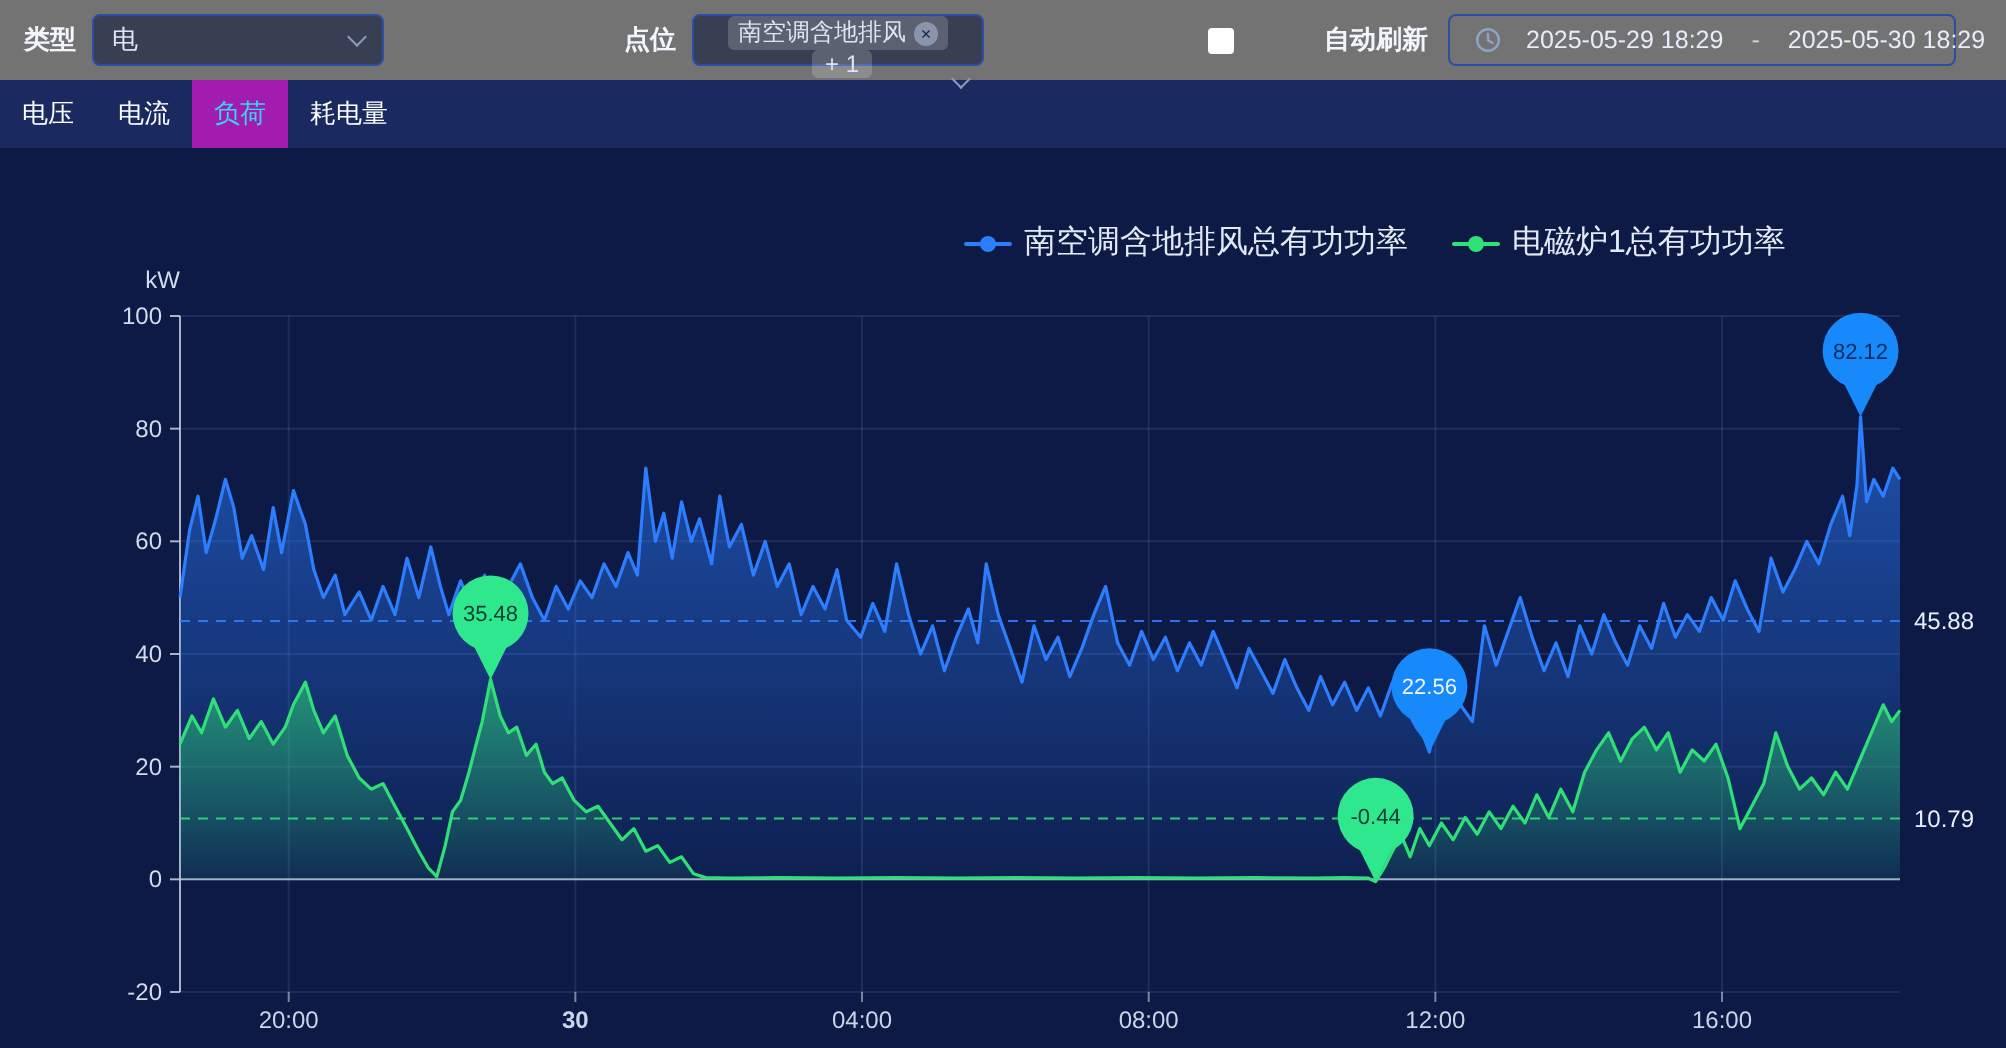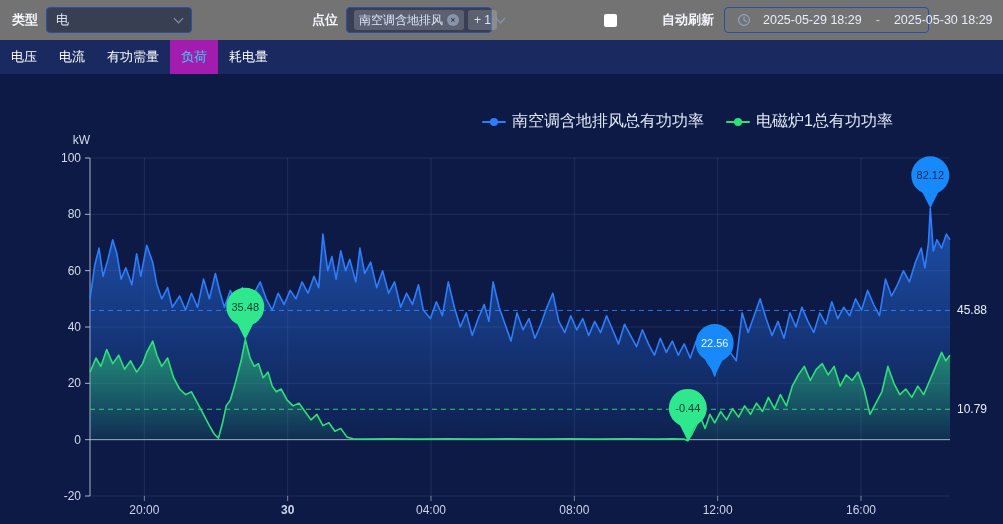--- a/index.html
+++ b/index.html
@@ -12,40 +12,40 @@
   
   .topbar { height:40px; background:#737373; display:flex; align-items:center; padding:0 12px; }
   .bar-label { font-weight:bold; color:#f2f5fc; white-space:nowrap; }
   .select {
     height:26px; border:1px solid #2b4fa2; border-radius:4px;
     background:rgba(9,20,56,.55); display:flex; align-items:center;
     padding:0 9px; color:#dfe7f6;
   }
   .type-select { width:146px; margin-left:8px; justify-content:space-between; }
   .point-label { margin-left:120px; }
-  .point-select { width:146px; margin-left:8px; padding:0 7px; }
+  .point-select { width:146px; margin-left:8px; padding:0 7px;flex-direction:column; }
   .chevron {
     width:7px; height:7px; border-right:1.5px solid #8a99bd; border-bottom:1.5px solid #8a99bd;
     transform:rotate(45deg); margin-top:-3px; flex:none;
   }
   .tag {
     background:rgba(255,255,255,.18); border-radius:3px; height:20px;
     display:flex; align-items:center; padding:0 5px; font-size:12px; color:#d9e4f6; white-space:nowrap;
   }
   .tag-close {
     width:12px; height:12px; border-radius:50%; background:rgba(198,211,235,.45);
     color:#15254e; font-size:9px; line-height:12px; text-align:center; margin-left:4px; flex:none;
   }
   .tag-more { margin-left:4px; padding:0 6px; }
   .point-select .chevron { margin-left:auto; }
   .refresh-wrap { display:flex; align-items:center; margin-left:112px;gap:37px; }
   .checkbox { width:13px; height:13px; background:#ffffff; border-radius:2px; flex:none; }
   .refresh-label { margin-left:8px; font-weight:bold; color:#f2f5fc; }
   .datebox {
-    height:26px; margin-left:10px; width:205px; border:1px solid #2b4fa2; border-radius:4px;
+    height:26px; margin-left:10px; width:254px; border:1px solid #2b4fa2; border-radius:4px;
     display:flex; align-items:center; padding:0 12px; color:#e6ecf8; font-size:12.5px;
   }
   .datebox .sep { margin:0 14px; color:#c9d4ea; }
   .datebox .date { white-space:nowrap; }
   .clock { margin-right:12px; flex:none; display:flex; }
   
   .tabs { height:34px; background:#1a2a60; display:flex; }
   .tab { padding:0 11px; line-height:34px; color:#ffffff; white-space:nowrap; cursor:default; }
   .tab.active { background:#a21caf; color:#38d4ee; }
   
@@ -91,21 +91,20 @@
     </span>
     <span class="date">2025-05-29 18:29</span>
     <span class="sep">-</span>
     <span class="date">2025-05-30 18:29</span>
   </div>
 </div>
 
 <div class="tabs">
   <div class="tab">电压</div>
   <div class="tab">电流</div>
-  <div class="tab">有功需量</div>
   <div class="tab active">负荷</div>
   <div class="tab">耗电量</div>
 </div>
 
 <div class="chart-region">
   <svg id="chart-svg" width="1003" height="450" viewBox="0 0 1003 450">
       <defs>
         <linearGradient id="grad0" x1="0" y1="0" x2="0" y2="1">
           <stop offset="0%" stop-color="#2d7dff" stop-opacity="0.55"></stop>
           <stop offset="100%" stop-color="#2d7dff" stop-opacity="0.06"></stop>

